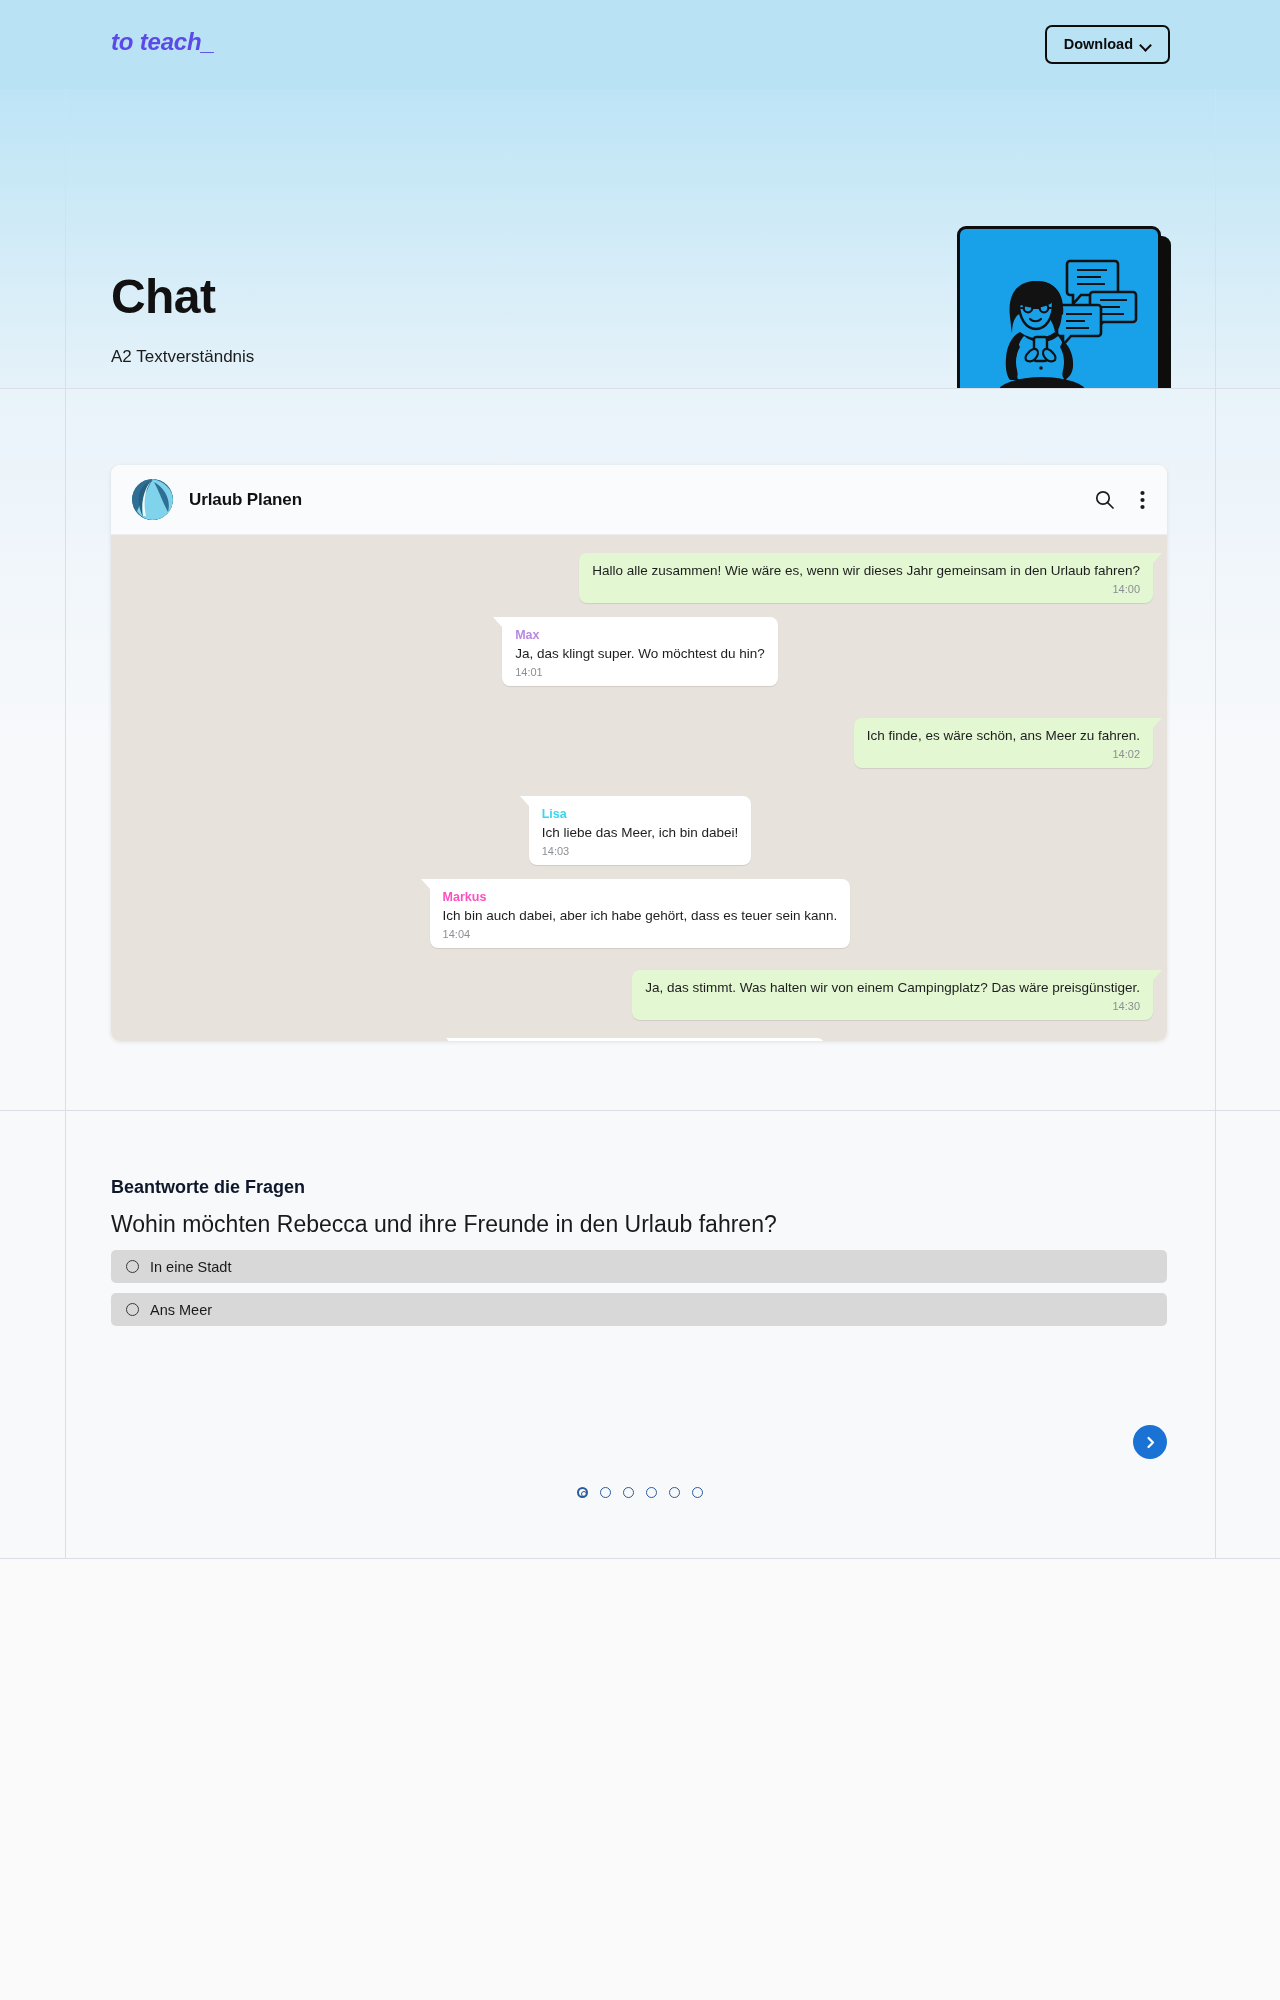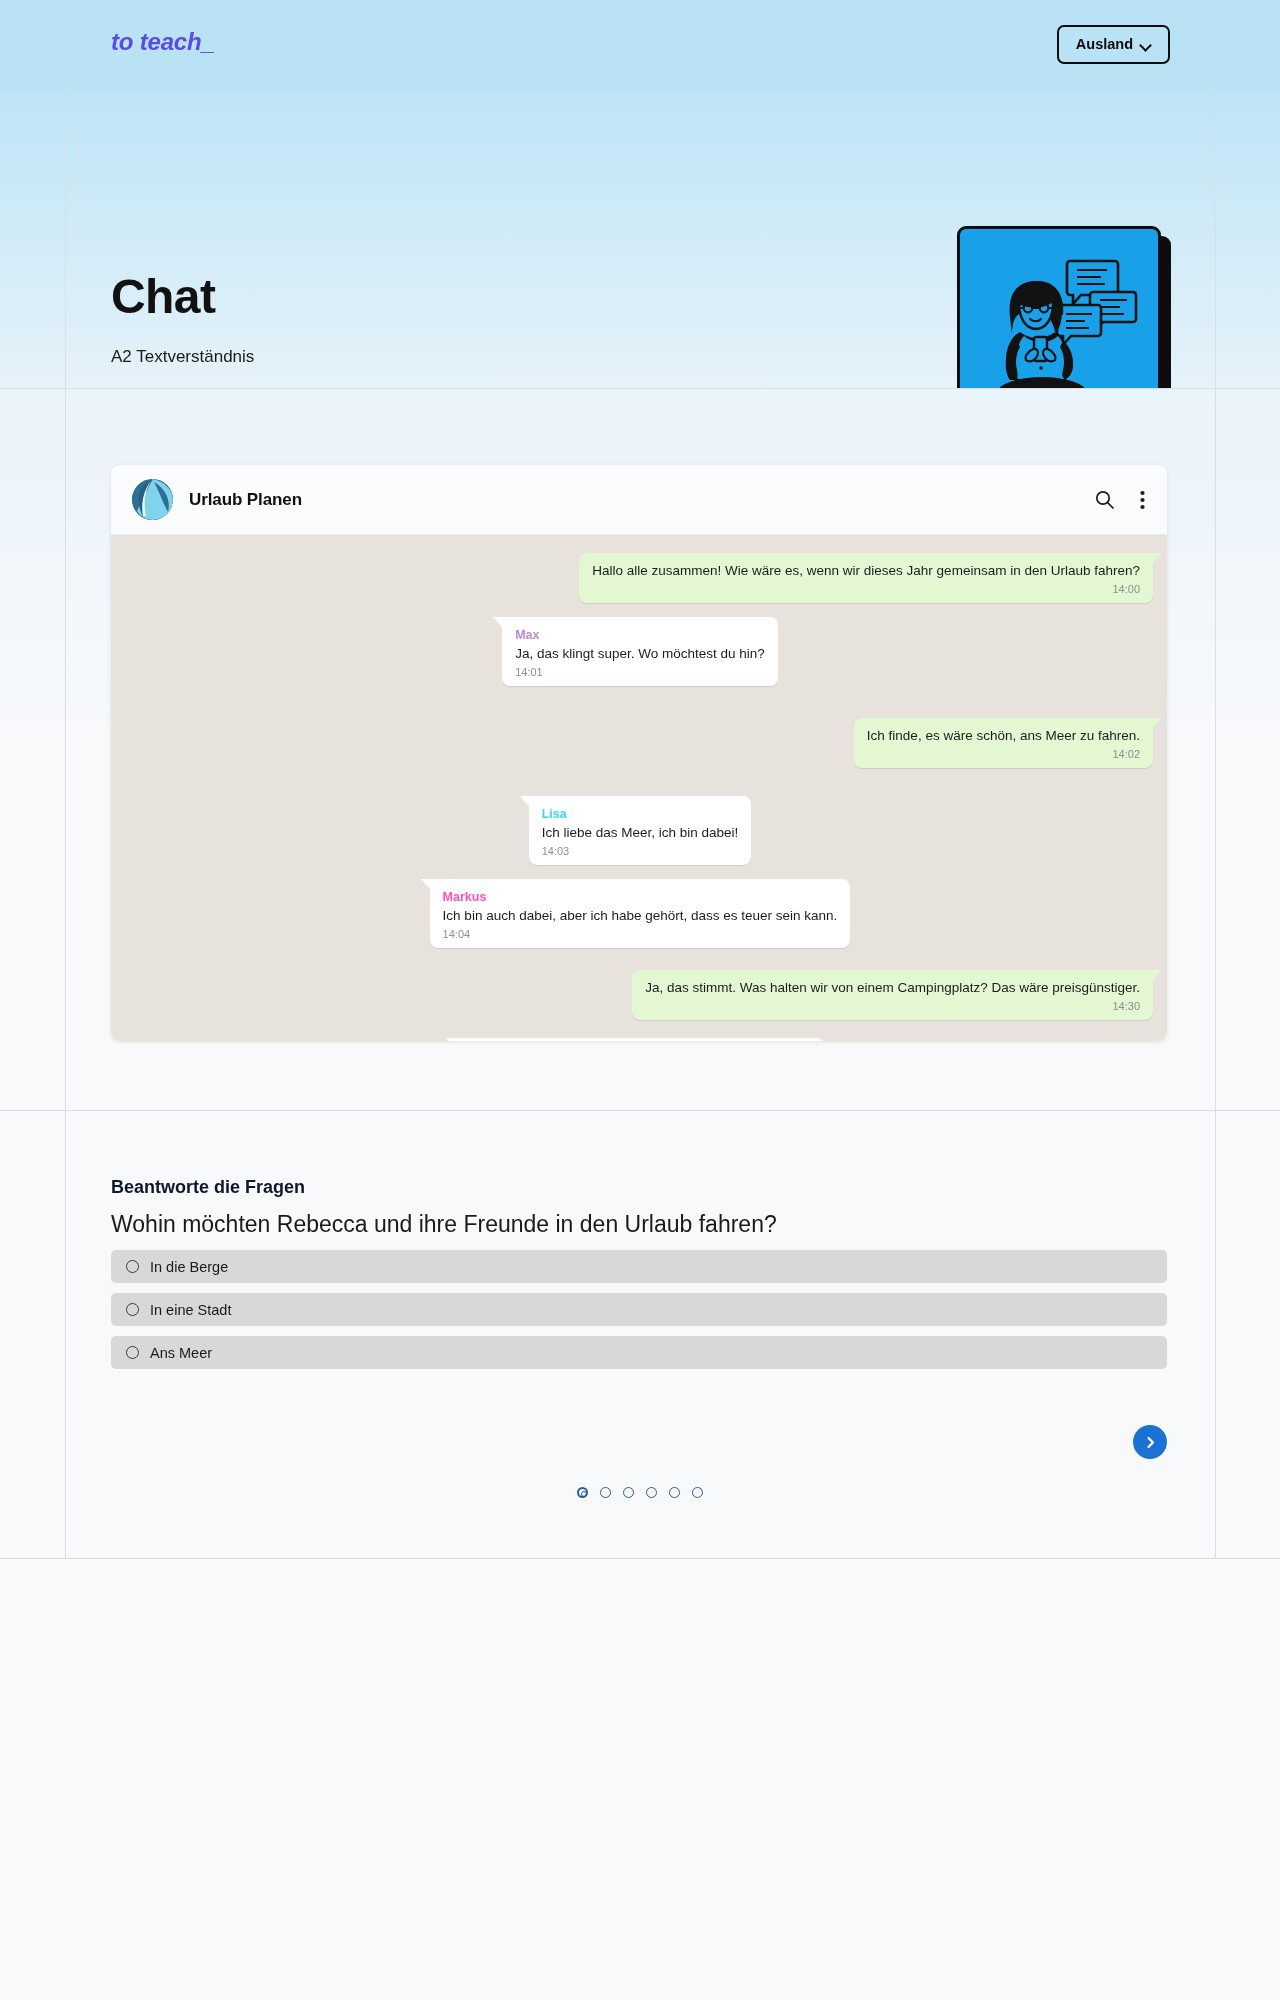--- a/index.html
+++ b/index.html
@@ -334,21 +334,21 @@
   }
 </style>
 </head>
 <body>
 
 <div id="page">
 
   <div class="topbar">
     <div class="logo">to teach_</div>
     <div class="download-btn">
-      <span class="dl-label">Ausland</span>
+      <span class="dl-label">Download</span>
       <span class="chev-down"></span>
     </div>
   </div>
 
   <div class="hero">
     <div class="hero-title">Chat</div>
     <div class="hero-sub">A2 Textverständnis</div>
 
     <div class="illus-wrap">
       <div class="illus-shadow"></div>
@@ -501,24 +501,20 @@
     </div>
   </div>
 
   <div class="quiz-section">
     <div class="quiz-head">Beantworte die Fragen</div>
     <div class="quiz-q">Wohin möchten Rebecca und ihre Freunde in den Urlaub fahren?</div>
 
     <div class="options">
       <div class="option">
         <span class="radio"></span>
-        <span class="opt-label">In die Berge</span>
-      </div>
-      <div class="option">
-        <span class="radio"></span>
         <span class="opt-label">In eine Stadt</span>
       </div>
       <div class="option">
         <span class="radio"></span>
         <span class="opt-label">Ans Meer</span>
       </div>
     </div>
   </div>
 
   <div class="next-btn">

